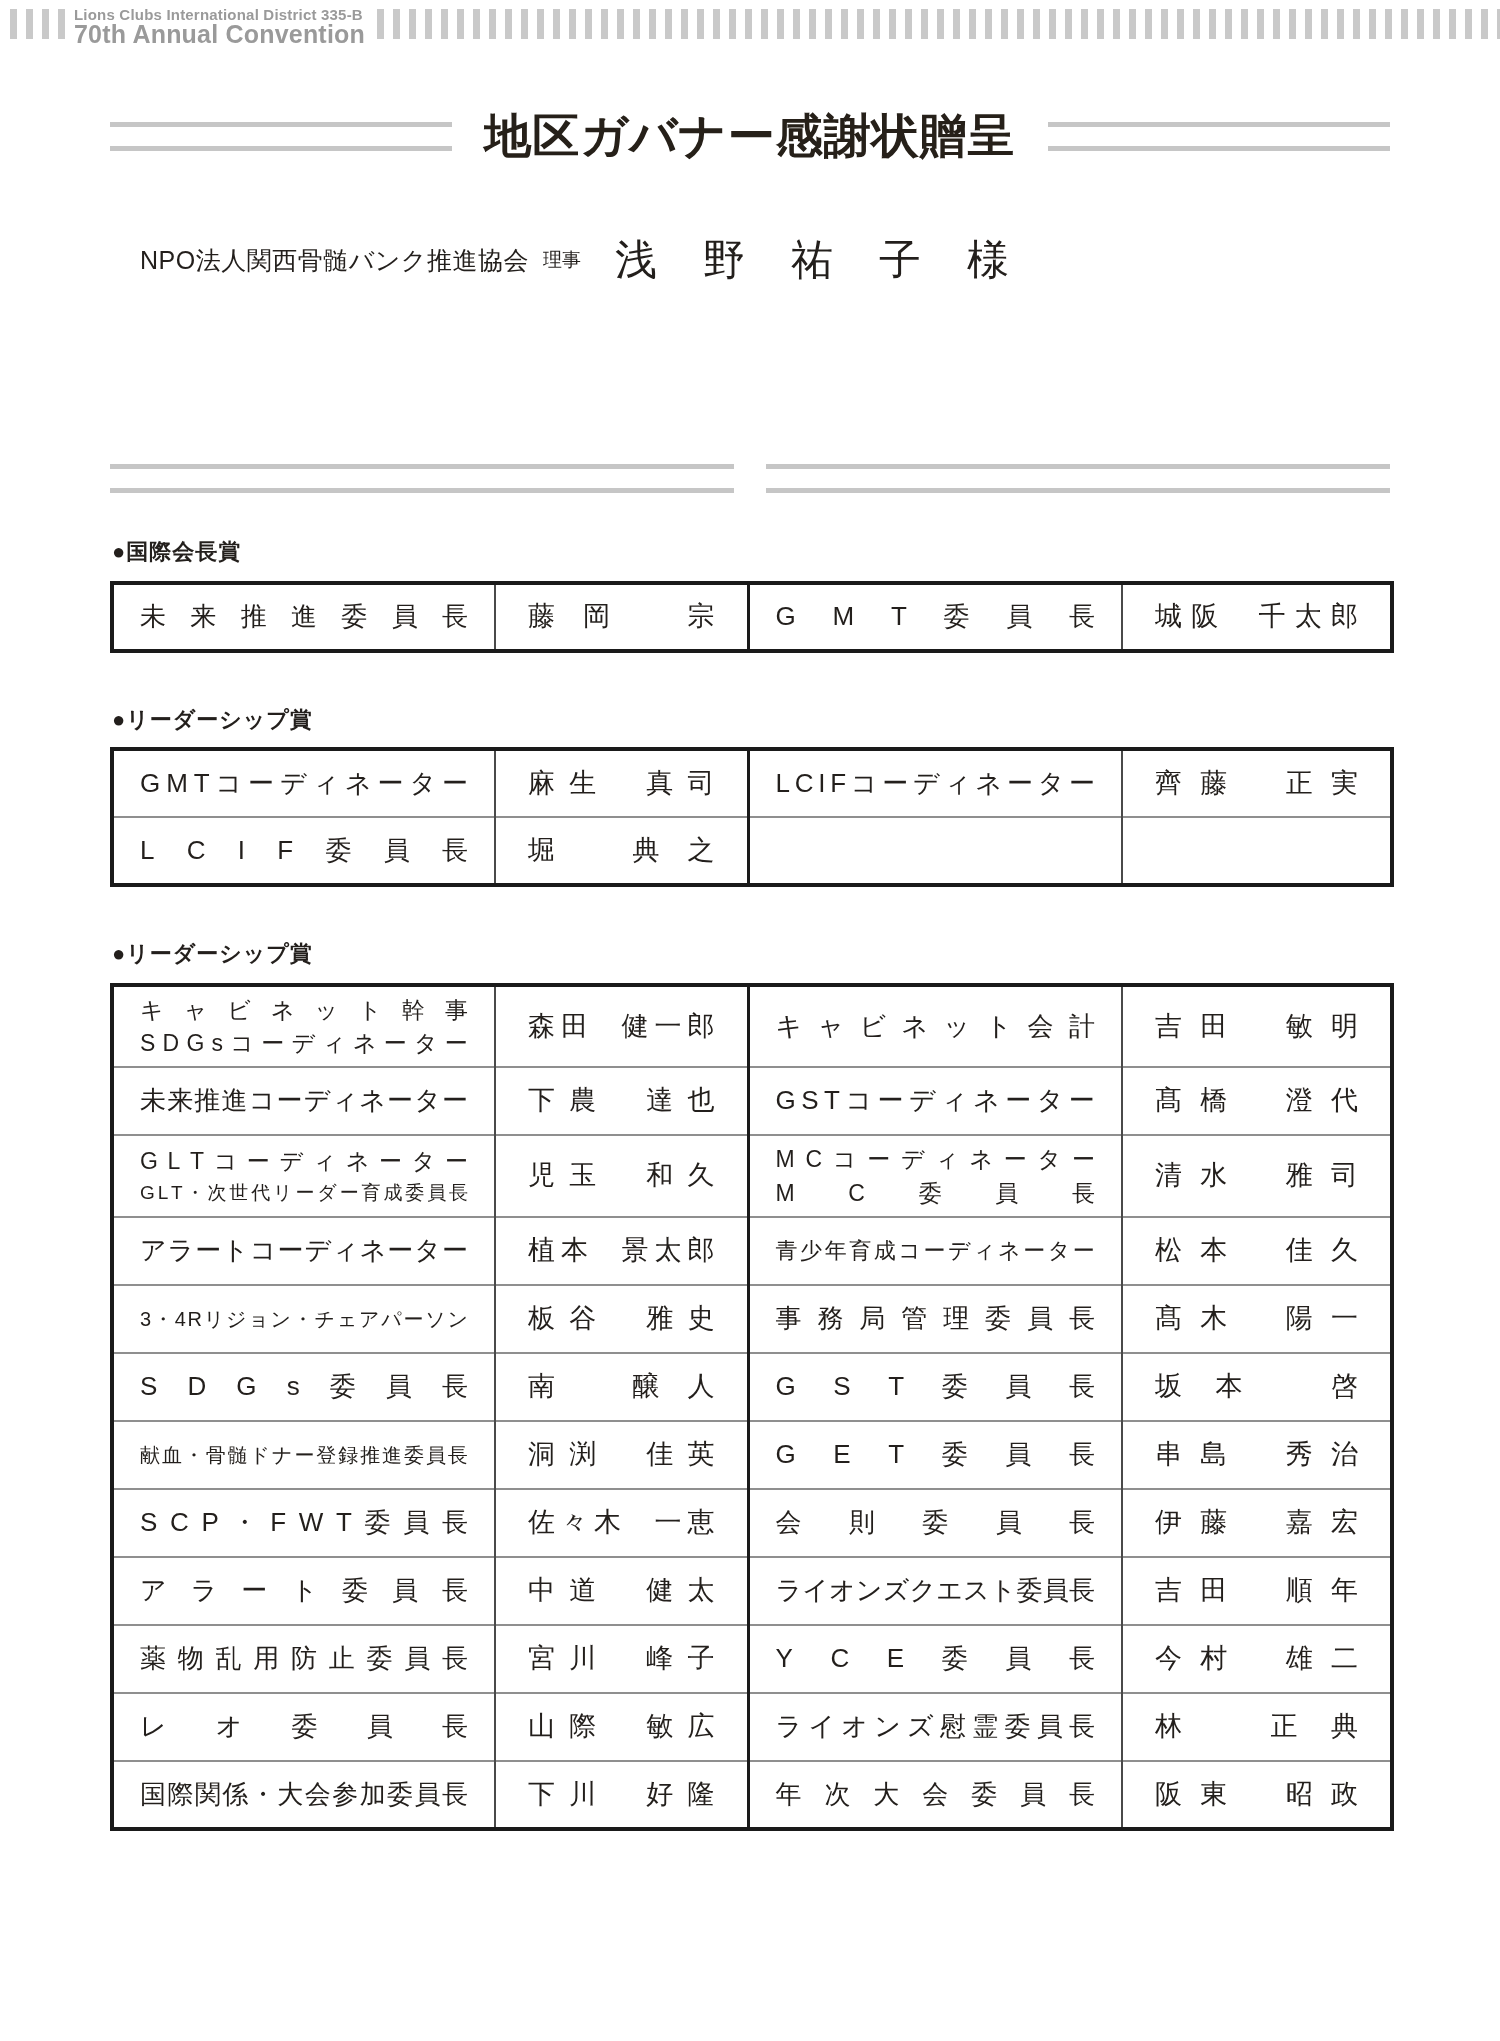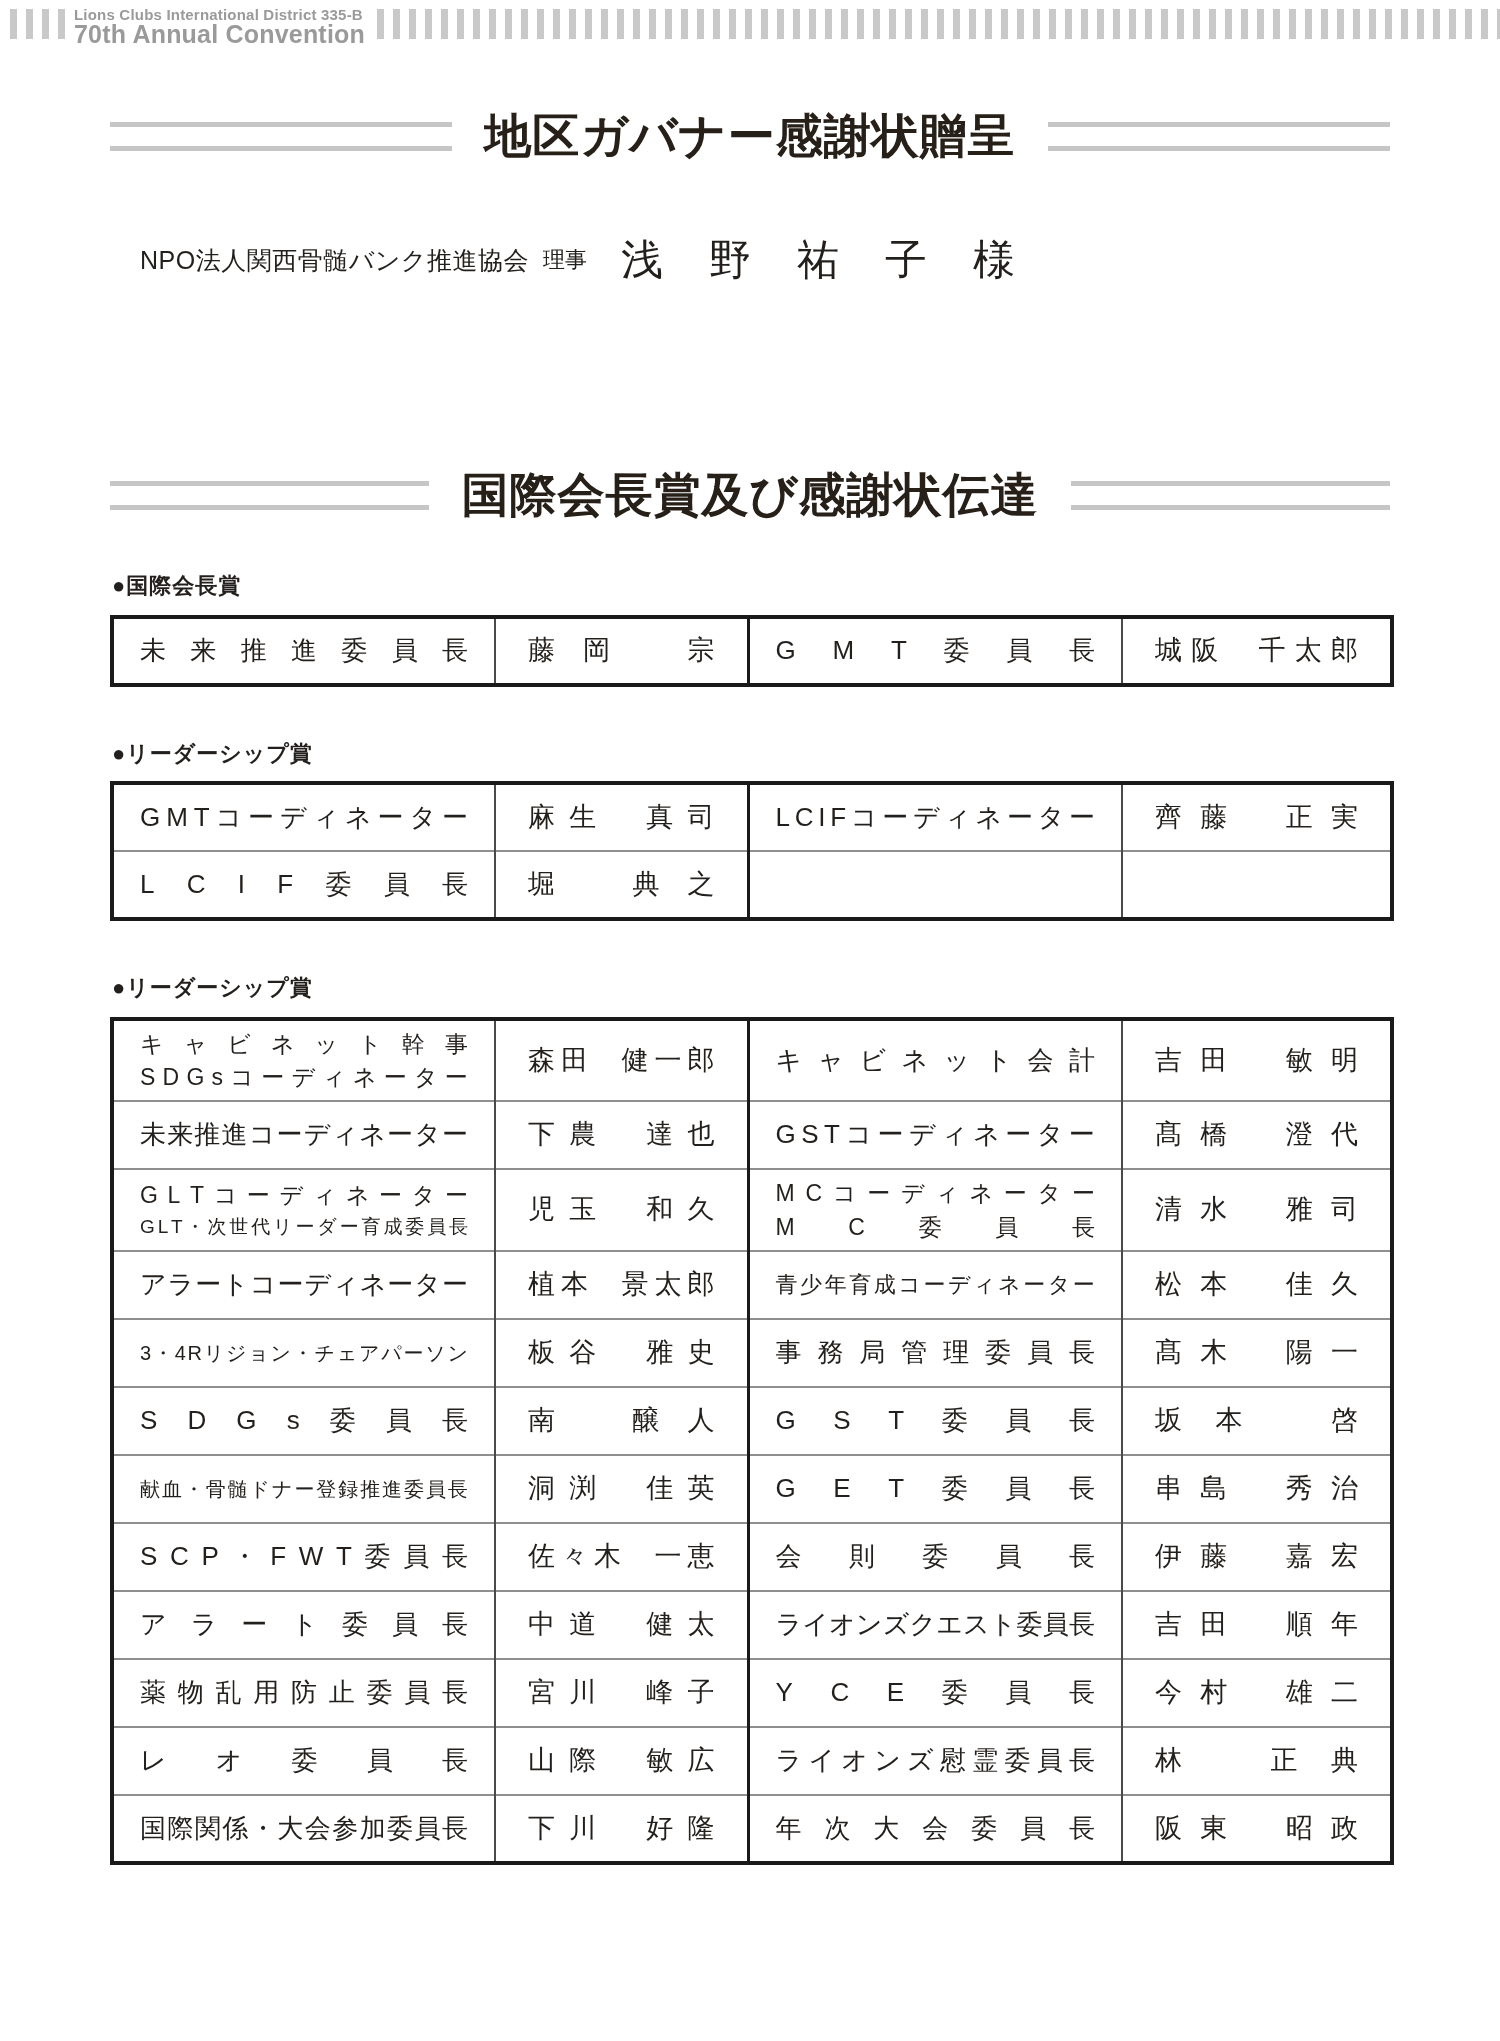--- a/index.html
+++ b/index.html
@@ -27,21 +27,21 @@
 
   
   .title-band { display:flex; align-items:center; gap:32px; margin:56px 110px 0 110px; }
   .title-band.second { margin-top:176px; }
   .dline { flex:1; height:19px; border-top:5px solid #c6c6c6; border-bottom:5px solid #c6c6c6; }
   .band-text { font-size:47px; font-weight:bold; letter-spacing:1px; white-space:nowrap; color:#262019; }
 
   
   .recipient-line { display:flex; align-items:center; margin:64px 0 0 140px; }
   .recipient-org { font-size:25px; letter-spacing:0.5px; }
-  .recipient-role { font-size:22px; margin-left:14px; }
+  .recipient-role { font-size:19px; margin-left:14px; }
   .recipient-name { display:flex; gap:46px; margin-left:34px; font-size:42px; letter-spacing:0; }
   .recipient-name span { display:block; }
   .honorific { font-size:42px; margin-left:46px; }
 
   
   .section-heading { margin:44px 0 0 112px; font-size:22px; font-weight:bold; letter-spacing:1px; color:#231f1c; }
   .section-heading.g2 { margin-top:52px; }
   .section-heading.g3 { margin-top:52px; }
 
   
@@ -101,21 +101,20 @@
         <span>浅</span>
         <span>野</span>
         <span>祐</span>
         <span>子</span>
       </span>
     <span class="honorific">様</span>
   </div>
 
   <div class="title-band second">
     <div class="dline"></div>
-    <div class="band-text">国際会長賞及び感謝状伝達</div>
     <div class="dline"></div>
   </div>
 
   <div class="section-heading g1">●国際会長賞</div>
   <table class="award-table t1">
     <colgroup>
         <col class="w1">
         <col class="w2">
         <col class="w3">
         <col class="w4">

